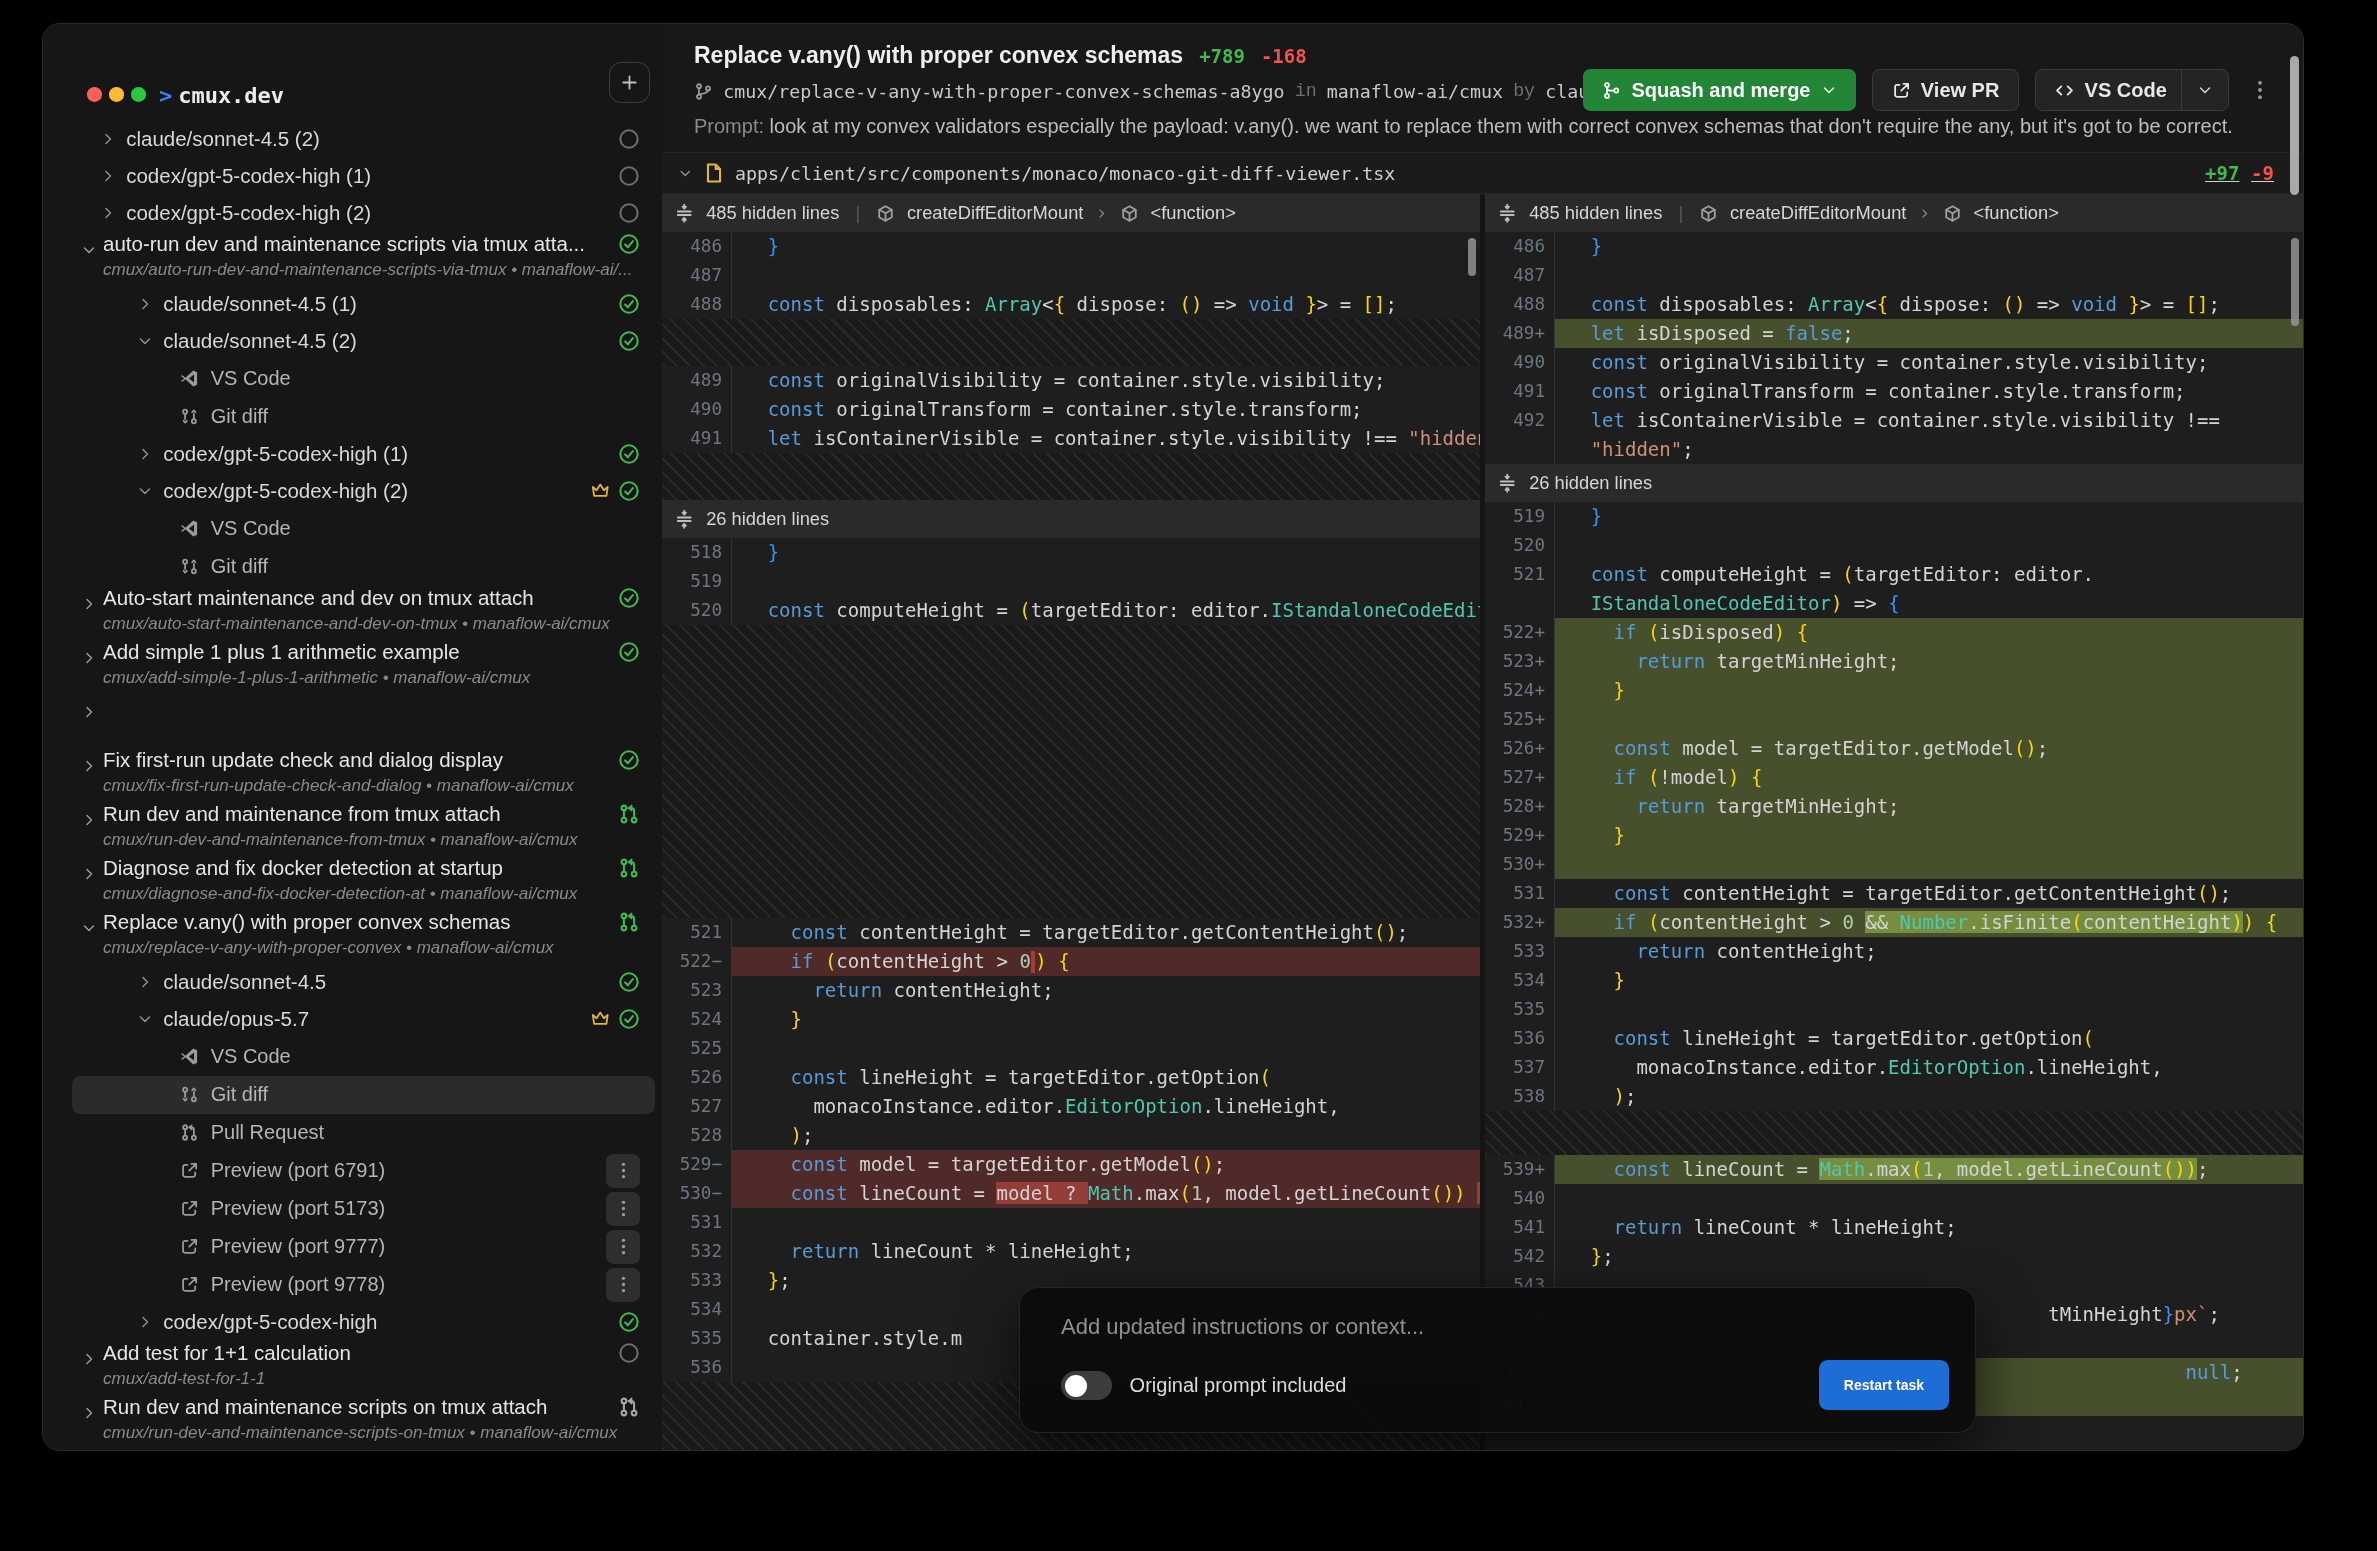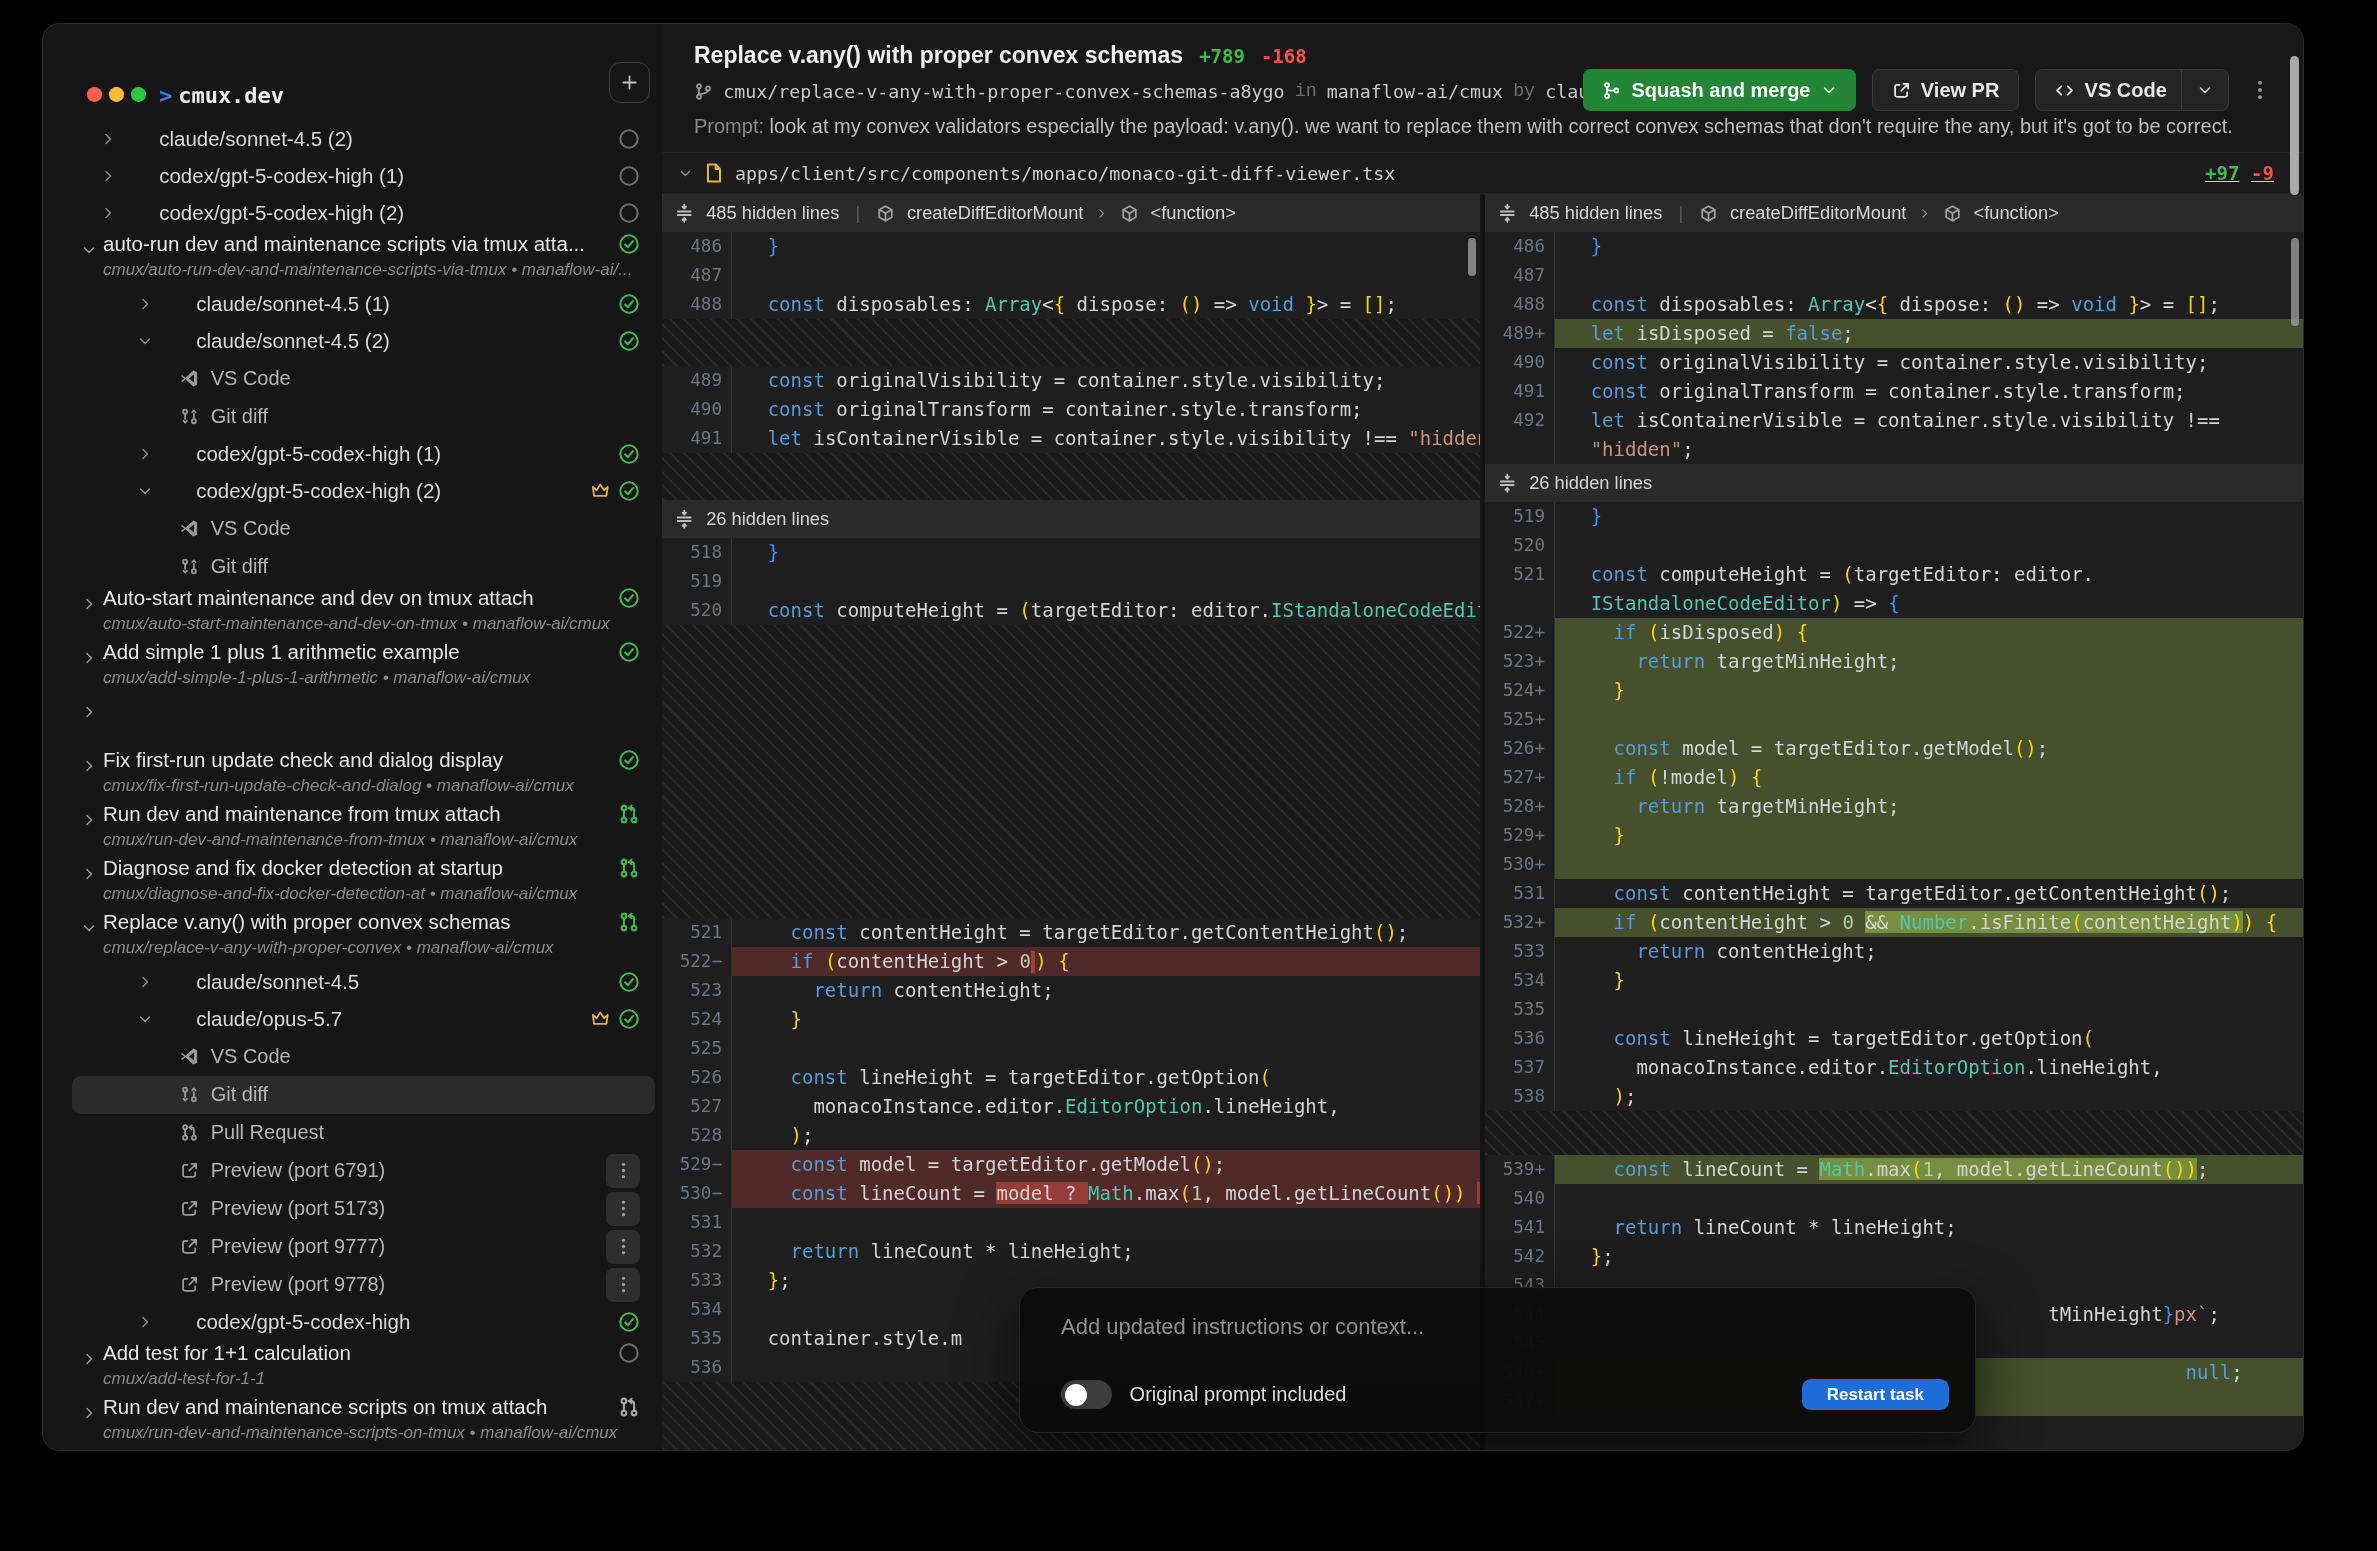--- a/index.html
+++ b/index.html
@@ -10,21 +10,21 @@
   .sidebar{width:619px;flex:none;display:flex;flex-direction:column;background:#161616;overflow:hidden;}
   .sb-header{position:relative;height:79px;flex:none;}
   .dot{position:absolute;top:63px;width:14.6px;height:14.6px;border-radius:50%;}
   .dot.r{left:44px;background:#ff5f57}.dot.y{left:66px;background:#fdbc2f}.dot.g{left:88px;background:#28c840}
   .logo{position:absolute;left:116px;top:59px;font-family:"DejaVu Sans Mono",monospace;font-weight:bold;
     font-size:22px;color:#ececec;display:flex;gap:5.9px;align-items:center;}
   .logo .gt{color:#3b82f6;}
   .sb-plus{position:absolute;right:11.7px;top:38px;width:41px;height:41px;border:0.7px solid #3f3f3f;border-radius:11.7px;
     color:#c0c0c0;display:flex;align-items:center;justify-content:center;background:transparent;box-sizing:border-box;}
   .sb-list{flex:1;display:flex;flex-direction:column;padding-top:17.6px;overflow:hidden;}
-  .row-agent{height:37px;flex:none;display:flex;align-items:center;padding-right:22px;color:#d9d9d9;font-size:20.5px;gap:33px;}
+  .row-agent{height:37px;flex:none;display:flex;align-items:center;padding-right:22px;color:#d9d9d9;font-size:20.5px;}
   .row-agent .chev{margin-left:57px;color:#8f8f8f;display:flex;}
   .row-agent.ind .chev{margin-left:94px;}
   .row-agent .lbl{margin-left:10.2px;}
   .row-task{height:54px;flex:none;display:flex;align-items:flex-start;padding-right:22px;}
   .row-task .chev{margin-left:38px;margin-top:10.2px;color:#9a9a9a;display:flex;}
   .row-task .tcol{flex:1;margin-left:6px;min-width:0;}
   .row-task .trow{display:flex;align-items:center;}
   .row-task .ttl{font-size:20.5px;color:#e6e6e6;font-weight:500;white-space:nowrap;overflow:hidden;flex:1;}
   .row-task .sub{font-size:17px;color:#8a8a8a;margin-top:4.4px;white-space:nowrap;overflow:hidden;font-style:italic;}
   .row-tool{height:38px;flex:none;display:flex;align-items:center;margin:0 7.3px 0 29px;padding:0 14.6px 0 108px;
@@ -90,22 +90,22 @@
   .wsb{position:absolute;right:3.7px;top:32px;width:9.5px;height:139px;background:#a9a9a9;border-radius:5.1px;z-index:50;}
   
   .overlay{position:absolute;left:976px;top:1263px;width:957px;height:146px;background:rgba(11,11,11,.97);
     border:0.7px solid #242424;border-radius:19px;z-index:40;box-shadow:0 22px 59px rgba(0,0,0,.7);
     padding:26px 26px 22px 41px;box-sizing:border-box;display:flex;flex-direction:column;justify-content:space-between;}
   .ov-input{font-size:22px;color:#909090;}
   .ov-bottom{display:flex;align-items:center;}
   .toggle{width:51px;height:29px;background:#3c3c3c;border-radius:14.6px;position:relative;flex:none;}
   .toggle .knob{position:absolute;left:3.7px;top:3.7px;width:22px;height:22px;border-radius:50%;background:#fff;}
   .ov-label{margin-left:17.6px;font-size:20px;color:#dcdcdc;}
-  .restart{margin-left:auto;height:31px;padding:0 25px;border-radius:8.8px;background:#1e6cd6;color:#fff;
-    font-size:17px;font-weight:600;display:flex;align-items:center;text-align:center;}
+  .restart{margin-left:auto;height:50px;padding:0 25px;border-radius:8.8px;background:#1e6cd6;color:#fff;
+    font-size:14px;font-weight:600;display:flex;align-items:center;text-align:center;}
   svg{display:block;}
 </style>
 </head>
 <body>
 
 <div class="window">
 
   <div class="sidebar">
     <div class="sb-header">
       <span class="dot r"></span>

